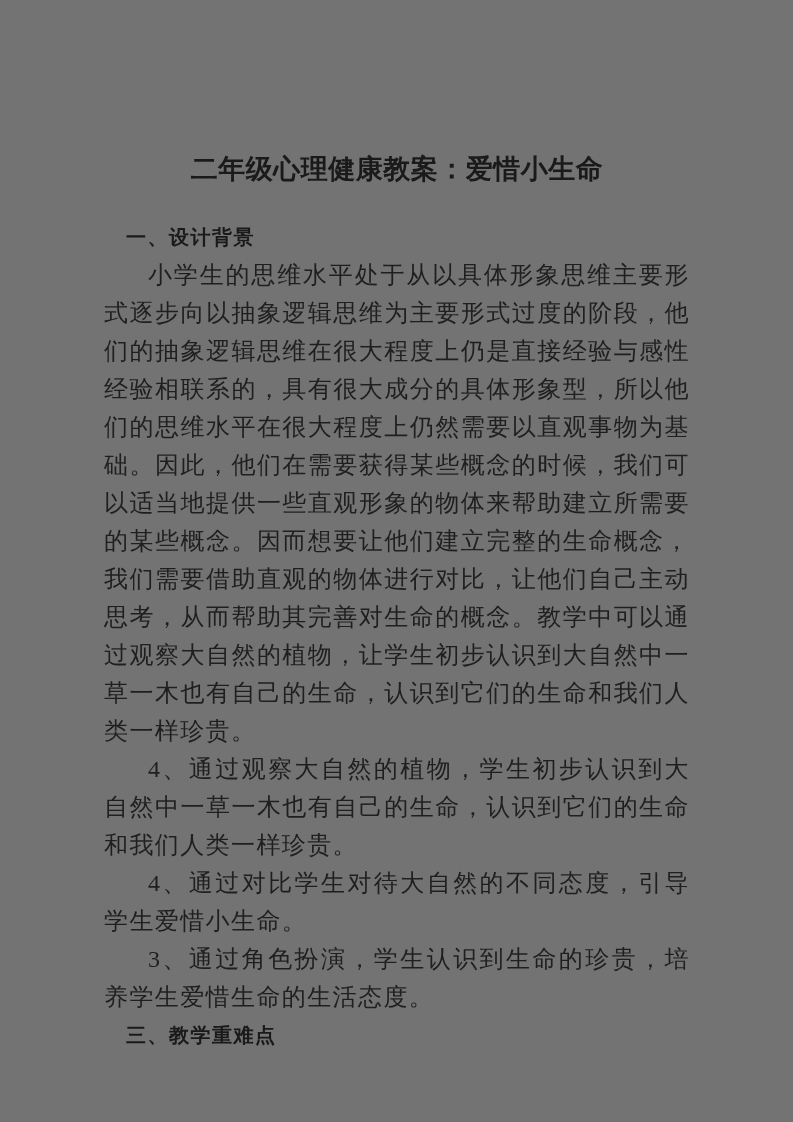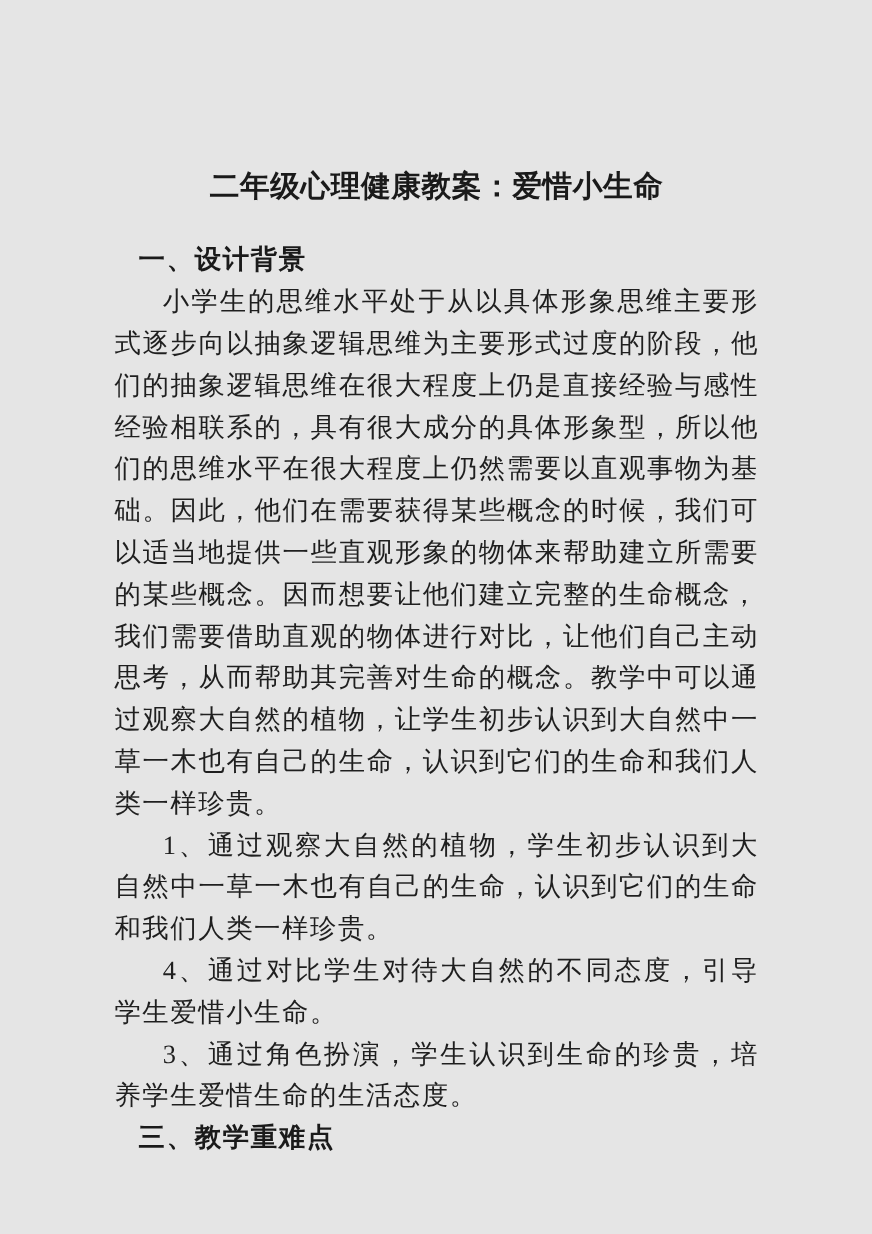--- a/index.html
+++ b/index.html
@@ -5,21 +5,21 @@
   html, body {
     margin: 0;
     padding: 0;
     background: #ffffff;
   }
 
   .page {
     position: relative;
     width: 793px;
     height: 1122px;
-    background: #e5e5e5;
+    background: #737373;
     overflow: hidden;
     box-sizing: border-box;
   }
 
   .content {
     position: absolute;
     left: 104px;
     top: 0;
     width: 586px;
   }
@@ -35,21 +35,21 @@
     margin: 0;
     padding-top: 150px;
     letter-spacing: 0.5px;
     white-space: nowrap;
   }
 
   
   .section-heading {
     font-family: "Liberation Serif", "DejaVu Serif", serif;
     font-weight: bold;
-    font-size: 24px;
+    font-size: 20px;
     line-height: 38px;
     color: #1a1a1a;
     margin: 0;
     text-indent: 22px;
     letter-spacing: 1.5px;
   }
 
   
   .body-par {
     font-family: "Liberation Serif", "DejaVu Serif", serif;
@@ -74,20 +74,20 @@
 <div class="page">
   <div class="content">
 
     <h1 class="doc-title">二年级心理健康教案：爱惜小生命</h1>
 
     <div class="spacer-title"></div>
 
     <h2 class="section-heading">一、设计背景</h2>
     <p class="body-par">小学生的思维水平处于从以具体形象思维主要形式逐步向以抽象逻辑思维为主要形式过度的阶段，他们的抽象逻辑思维在很大程度上仍是直接经验与感性经验相联系的，具有很大成分的具体形象型，所以他们的思维水平在很大程度上仍然需要以直观事物为基础。因此，他们在需要获得某些概念的时候，我们可以适当地提供一些直观形象的物体来帮助建立所需要的某些概念。因而想要让他们建立完整的生命概念，我们需要借助直观的物体进行对比，让他们自己主动思考，从而帮助其完善对生命的概念。教学中可以通过观察大自然的植物，让学生初步认识到大自然中一草一木也有自己的生命，认识到它们的生命和我们人类一样珍贵。</p>
 
-    <p class="body-par">1、通过观察大自然的植物，学生初步认识到大自然中一草一木也有自己的生命，认识到它们的生命和我们人类一样珍贵。</p>
+    <p class="body-par">4、通过观察大自然的植物，学生初步认识到大自然中一草一木也有自己的生命，认识到它们的生命和我们人类一样珍贵。</p>
     <p class="body-par">4、通过对比学生对待大自然的不同态度，引导学生爱惜小生命。</p>
     <p class="body-par">3、通过角色扮演，学生认识到生命的珍贵，培养学生爱惜生命的生活态度。</p>
 
     <h2 class="section-heading">三、教学重难点</h2>
 
   </div>
 </div>
 
 </body></html>

